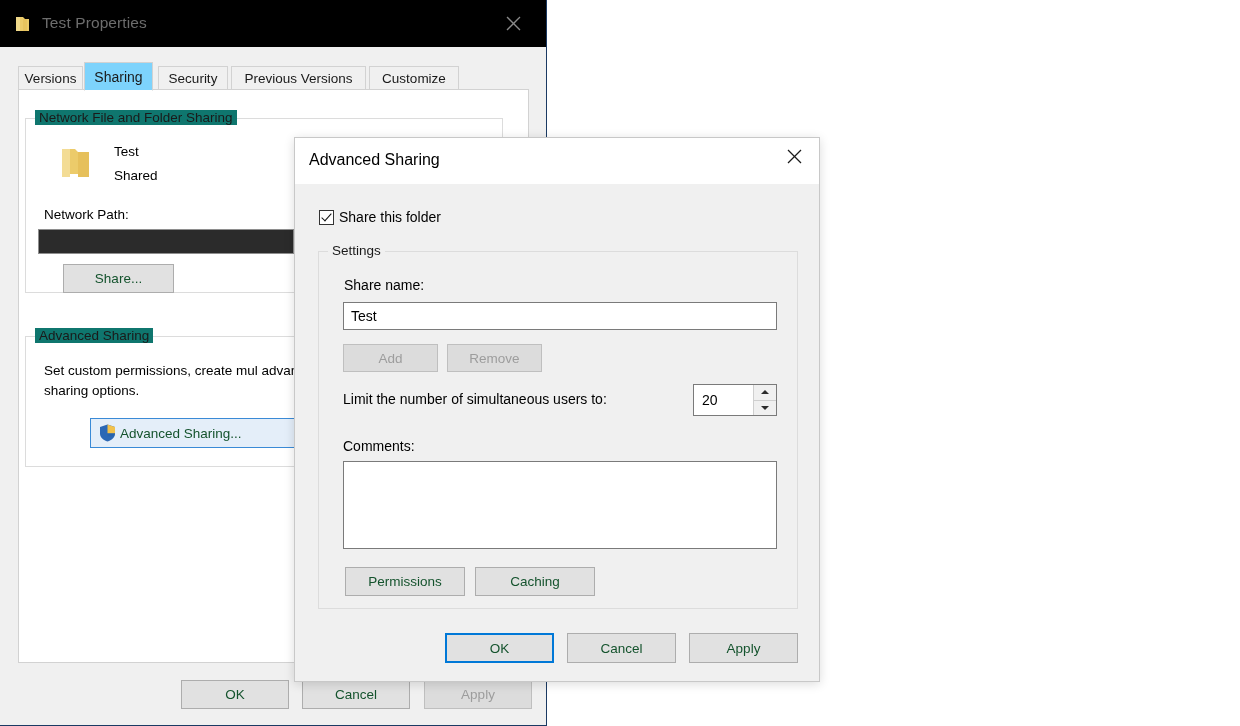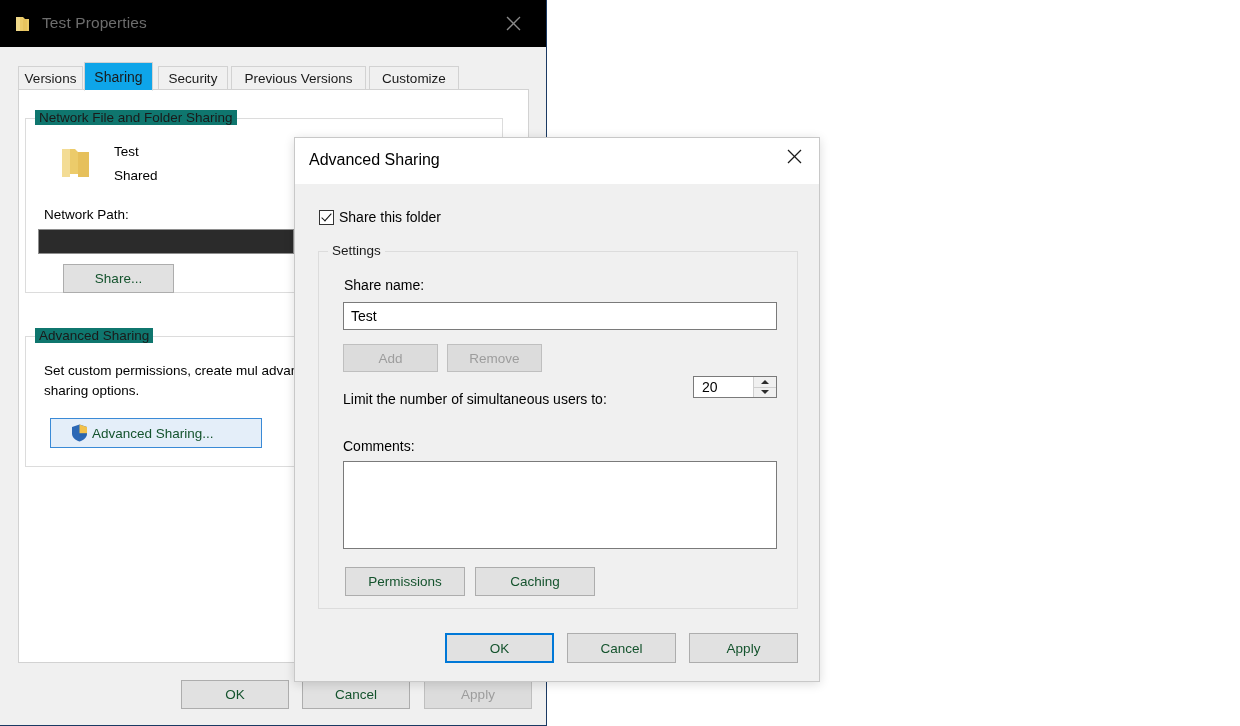--- a/index.html
+++ b/index.html
@@ -84,21 +84,21 @@
     color: #1a1a1a;
     display: flex;
     align-items: center;
     justify-content: center;
     padding: 0 7px;
     white-space: nowrap;
   }
   .tab.selected {
     top: 0px;
     height: 29px;
-    background: #0ea5e9;
+    background: #7dd3fc;
     border: 1px solid #d2d2d2;
     border-bottom: 1px solid #ffffff;
     z-index: 3;
     font-size: 14px;
   }
   #props-panel {
     position: absolute;
     left: 18px;
     top: 89px;
     width: 511px;
@@ -194,21 +194,22 @@
     border-color: #bfbfbf;
     background: #dcdcdc;
   }
   .winbtn.default {
     border: 2px solid #0078d7;
   }
   .winbtn.focus-adv {
     background: #e4eef9;
     border: 1px solid #3a8ad6;
     justify-content: flex-start;
-    padding-left: 20px;
+    padding-left: 8px;
+    margin-left: 40px;
   }
 
   #btn-share {
     left: 37px;
     top: 145px;
     width: 111px;
     height: 29px;
   }
 
   #adv-desc {
@@ -341,23 +342,23 @@
 
   #lbl-limit {
     position: absolute;
     left: 24px;
     top: 139px;
     font-size: 14px;
   }
   #spin-wrap {
     position: absolute;
     left: 374px;
-    top: 124px;
+    top: 132px;
     width: 84px;
-    height: 22px;
+    height: 32px;
     border: 1px solid #7a7a7a;
     background: #ffffff;
     box-sizing: border-box;
     display: flex;
   }
   #spin-value {
     flex: 1 1 auto;
     display: flex;
     align-items: center;
     padding-left: 8px;

